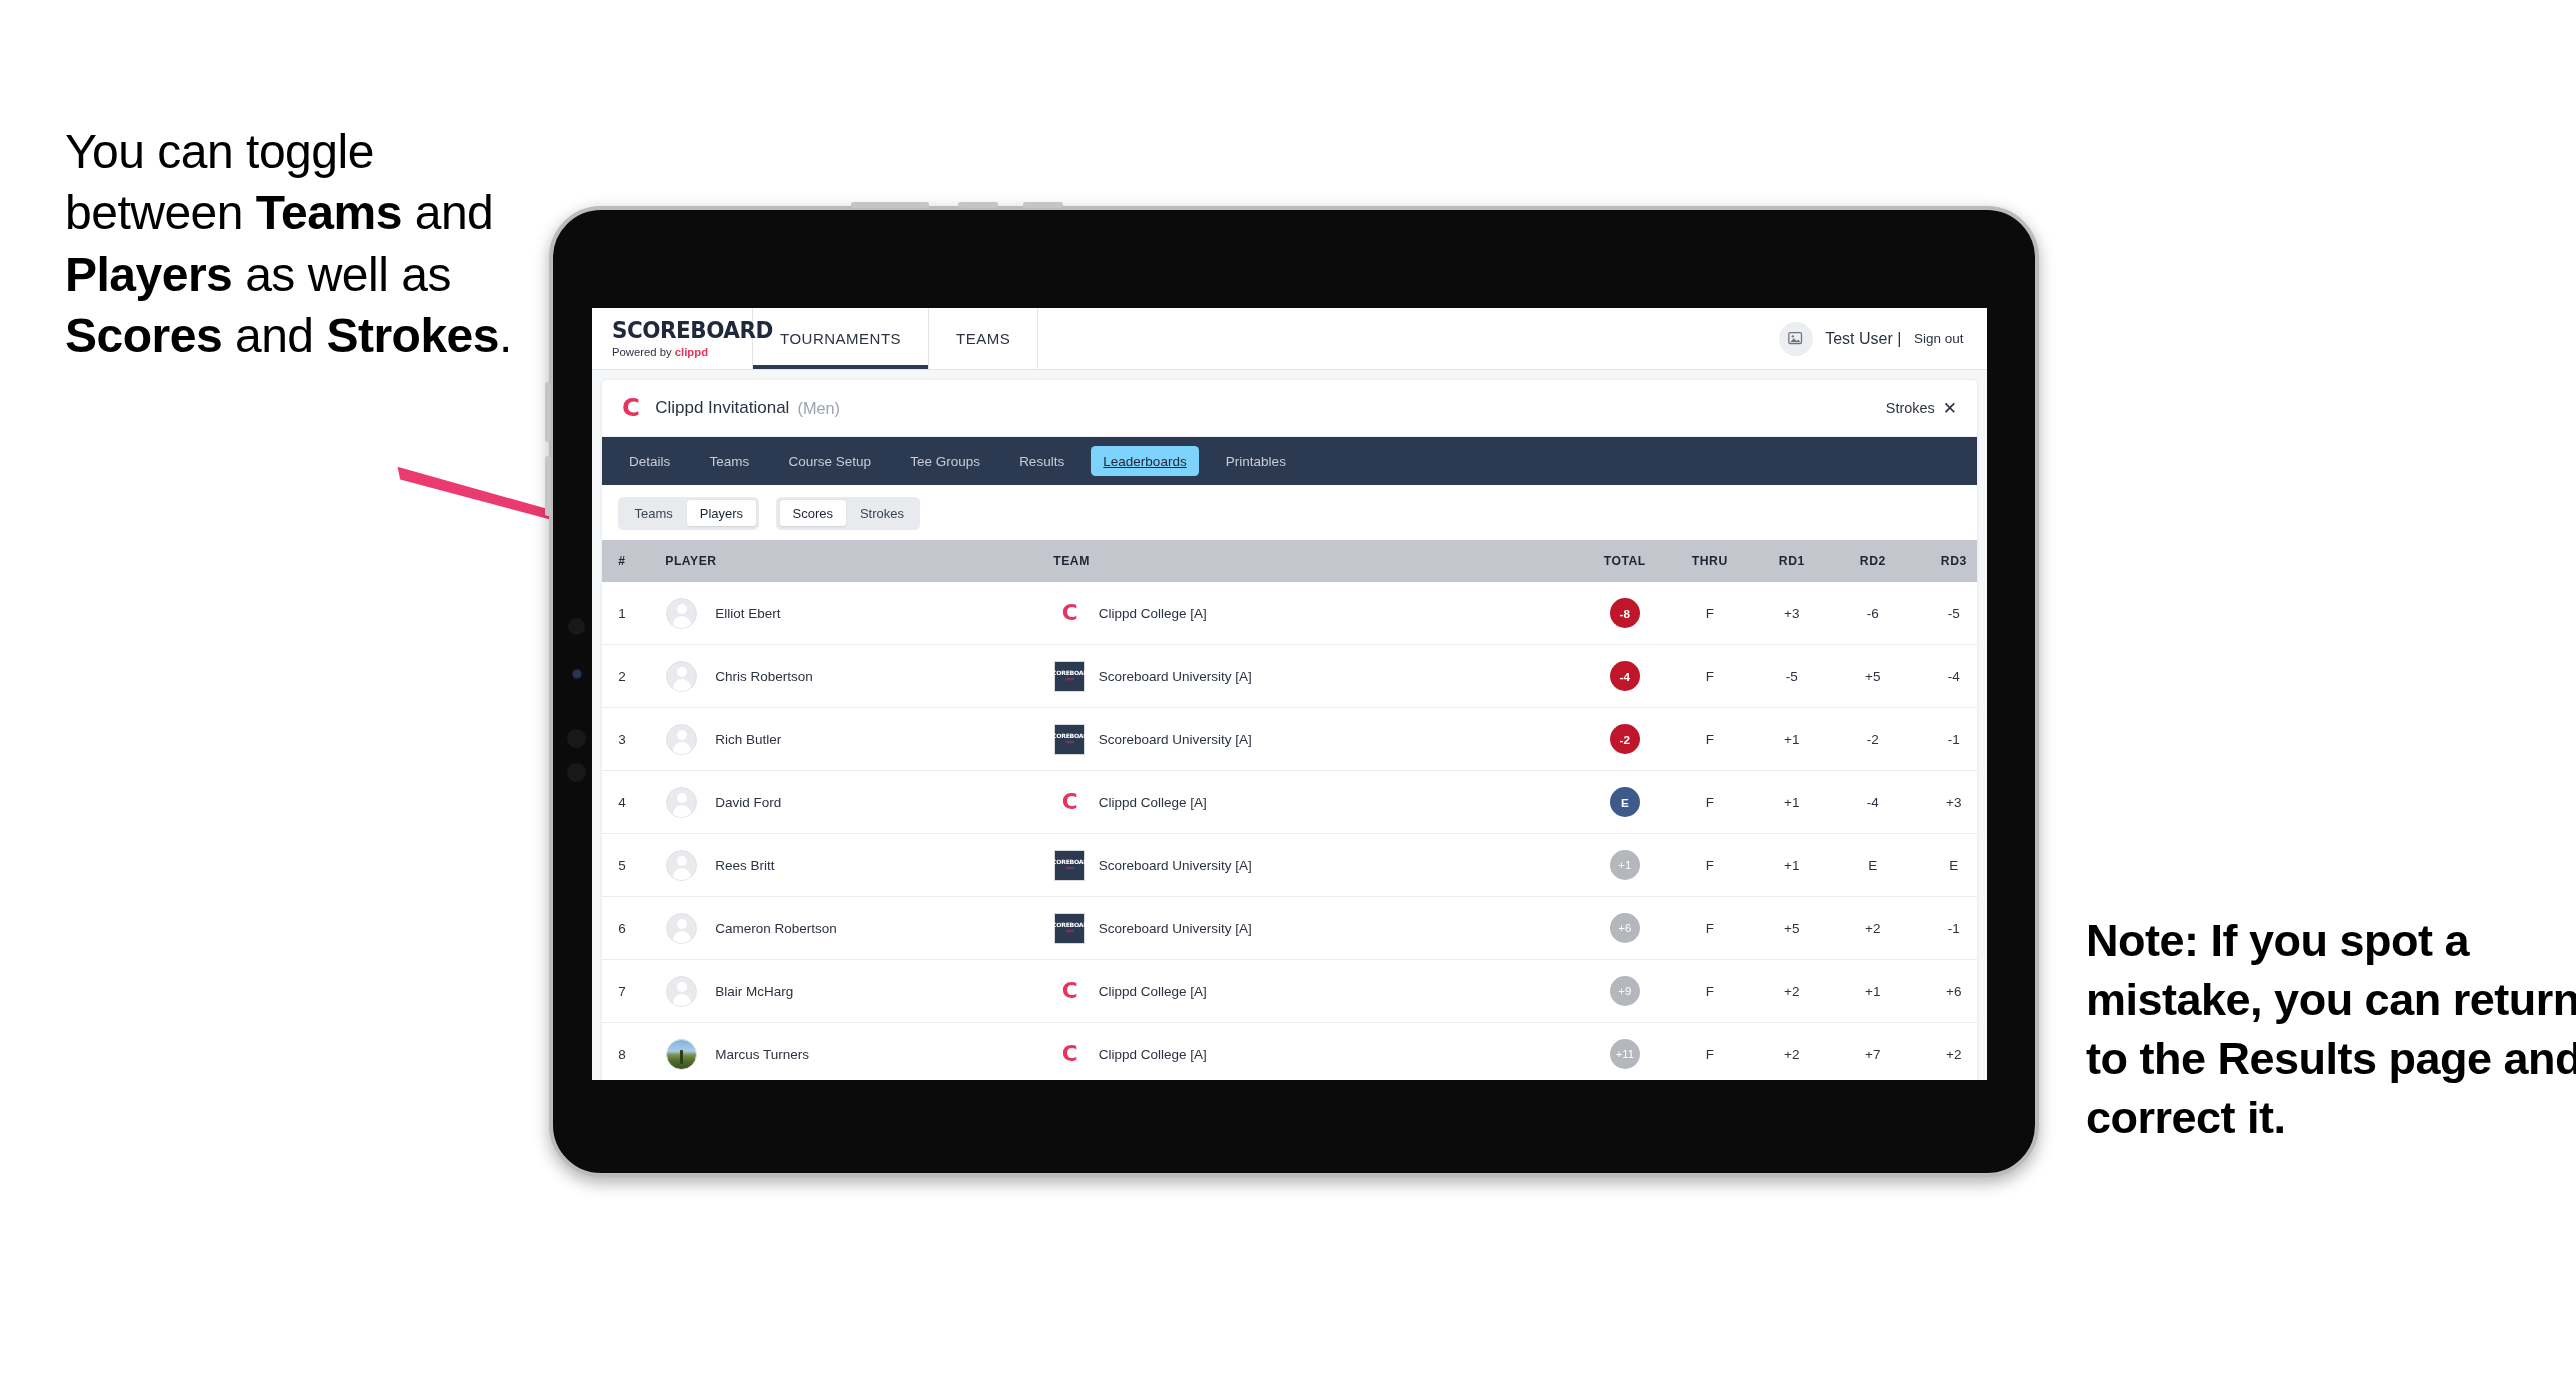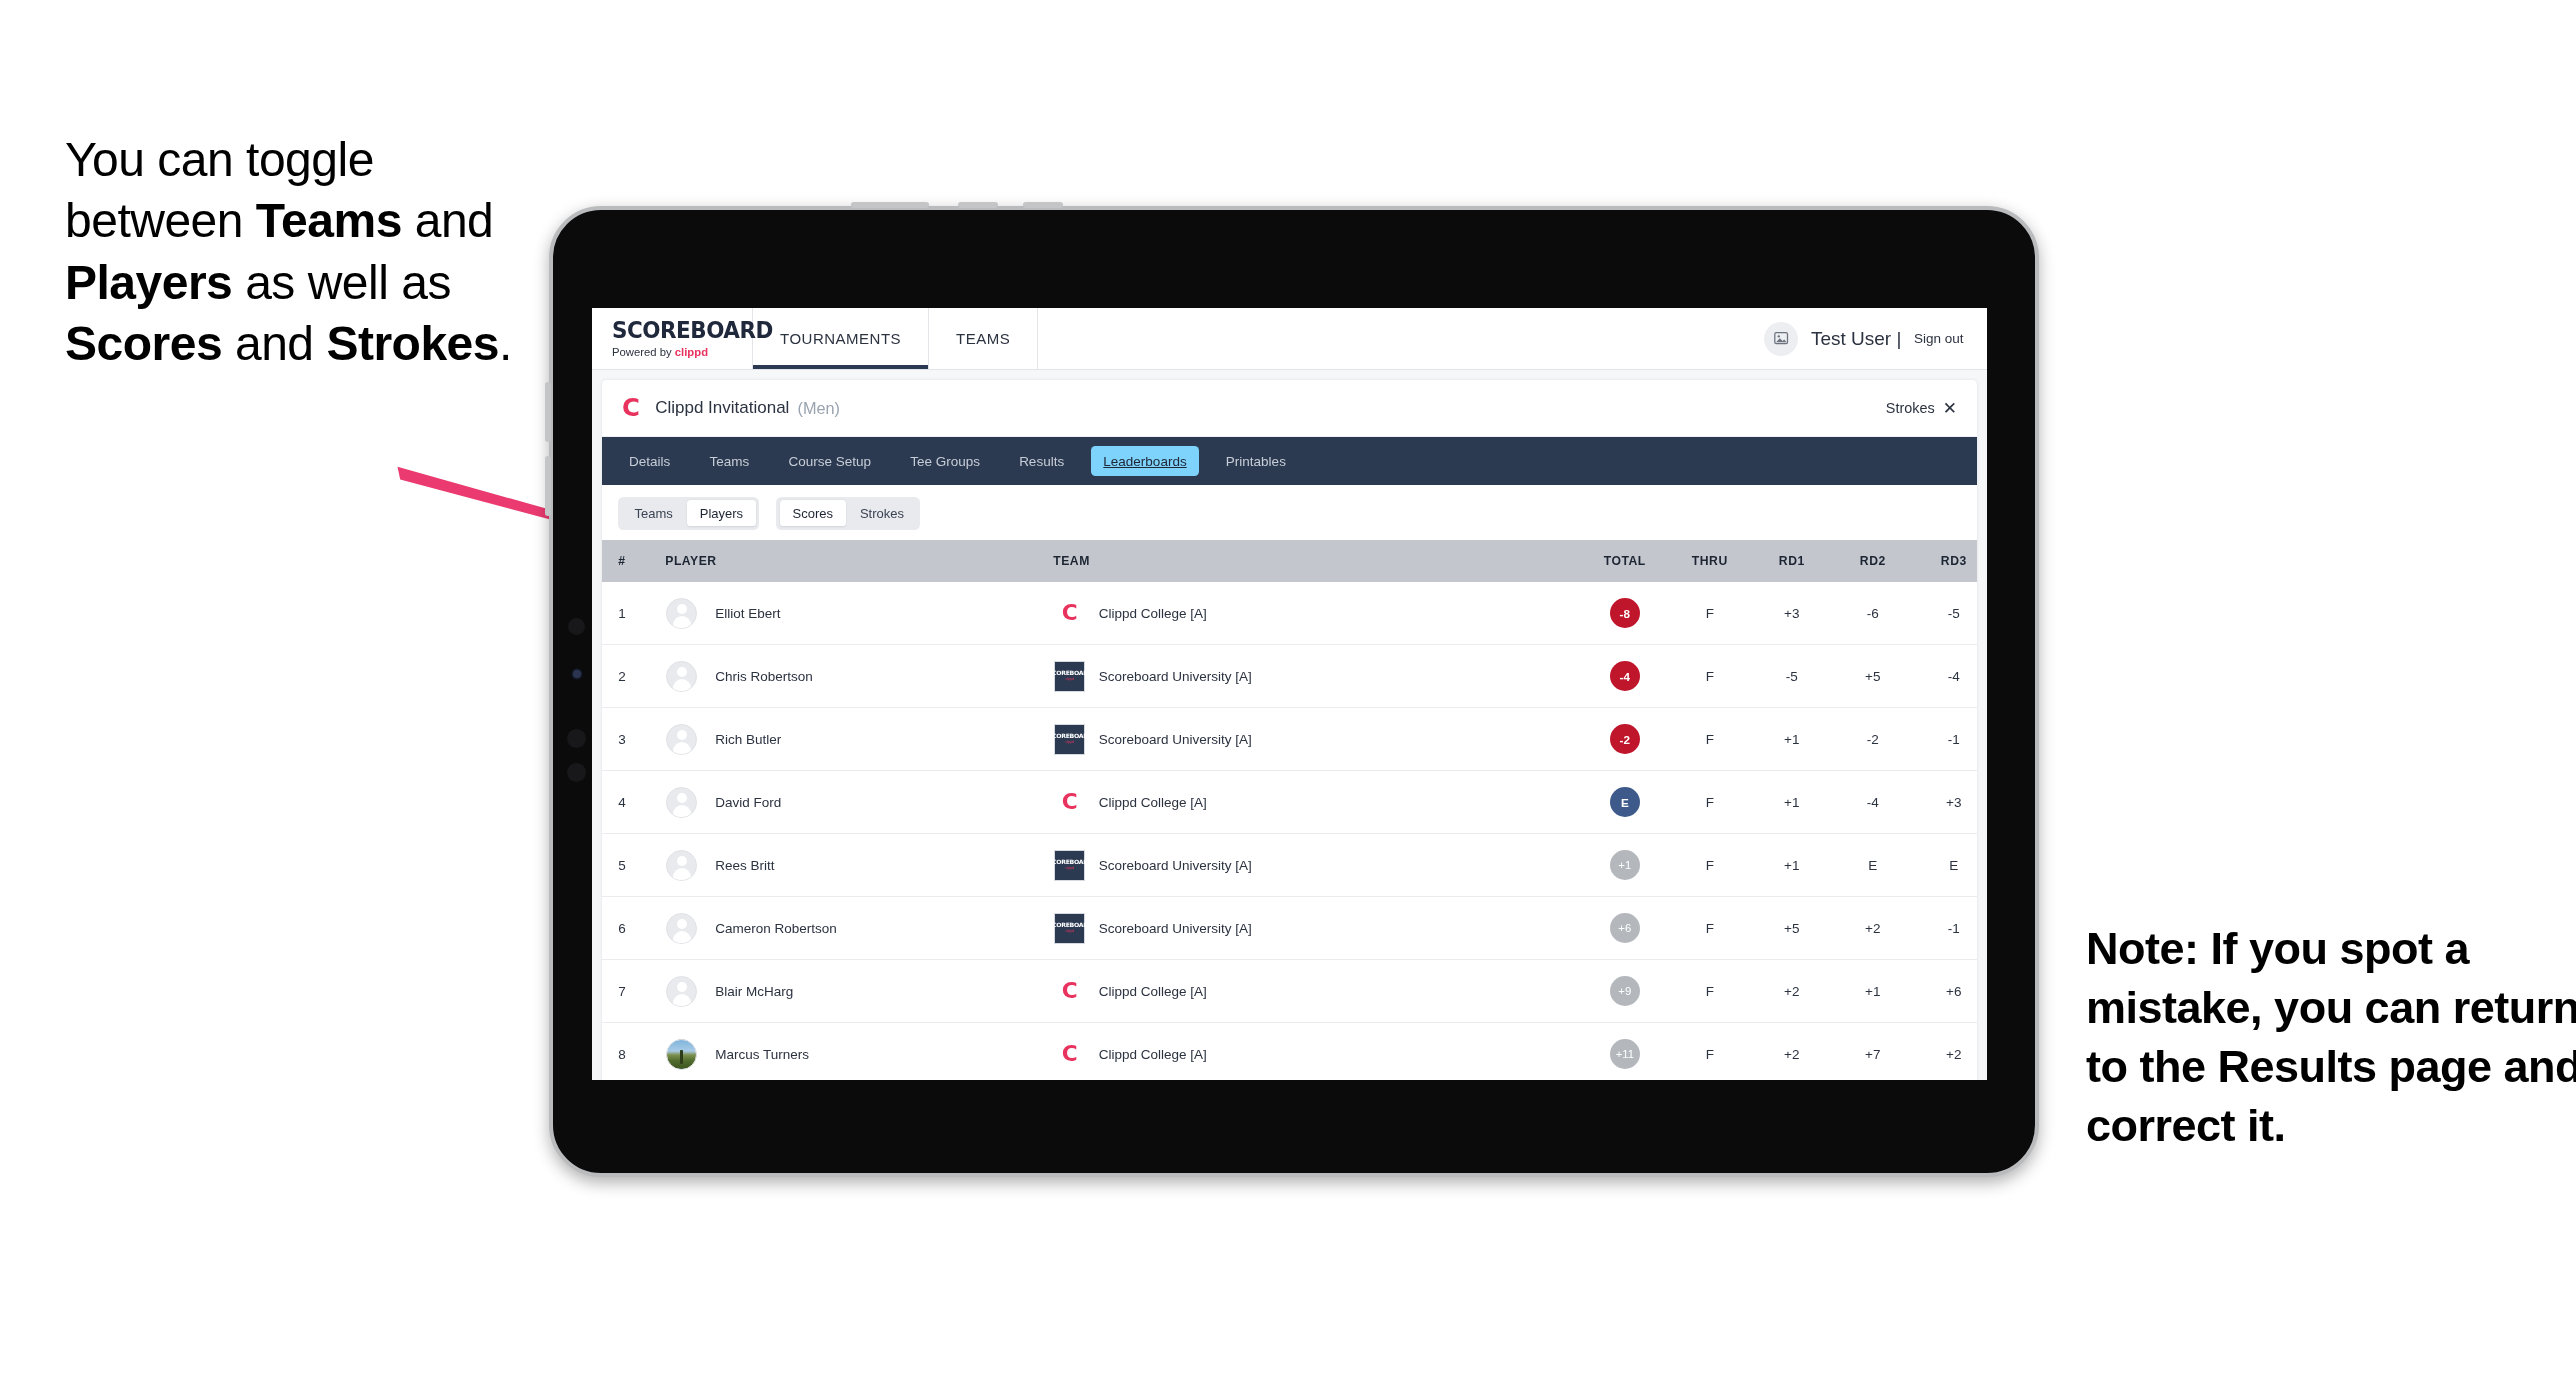--- a/index.html
+++ b/index.html
@@ -13,21 +13,20 @@
     position: relative;
     font-family: "Liberation Sans", sans-serif;
     overflow: hidden;
   }
 
   
   .annot {
     position: absolute;
     color: #000000;
     letter-spacing: -0.5px;
-    margin-top: 8px;
   }
   #annot-left {
     left: 65px;
     top: 121px;
     width: 470px;
     font-size: 48px;
     line-height: 1.28;
     font-weight: 400;
   }
   #annot-left b { font-weight: 700; }
@@ -166,21 +165,21 @@
   }
   #user-avatar {
     width: 34px; height: 34px;
     border-radius: 50%;
     background: #eceef1;
     display: flex;
     align-items: center;
     justify-content: center;
   }
   #user-name {
-    font-size: 19px;
+    font-size: 16px;
     color: #2b3240;
   }
   #signout {
     font-size: 13.5px;
     color: #2b3240;
     cursor: pointer;
   }
 
   
   #card {

